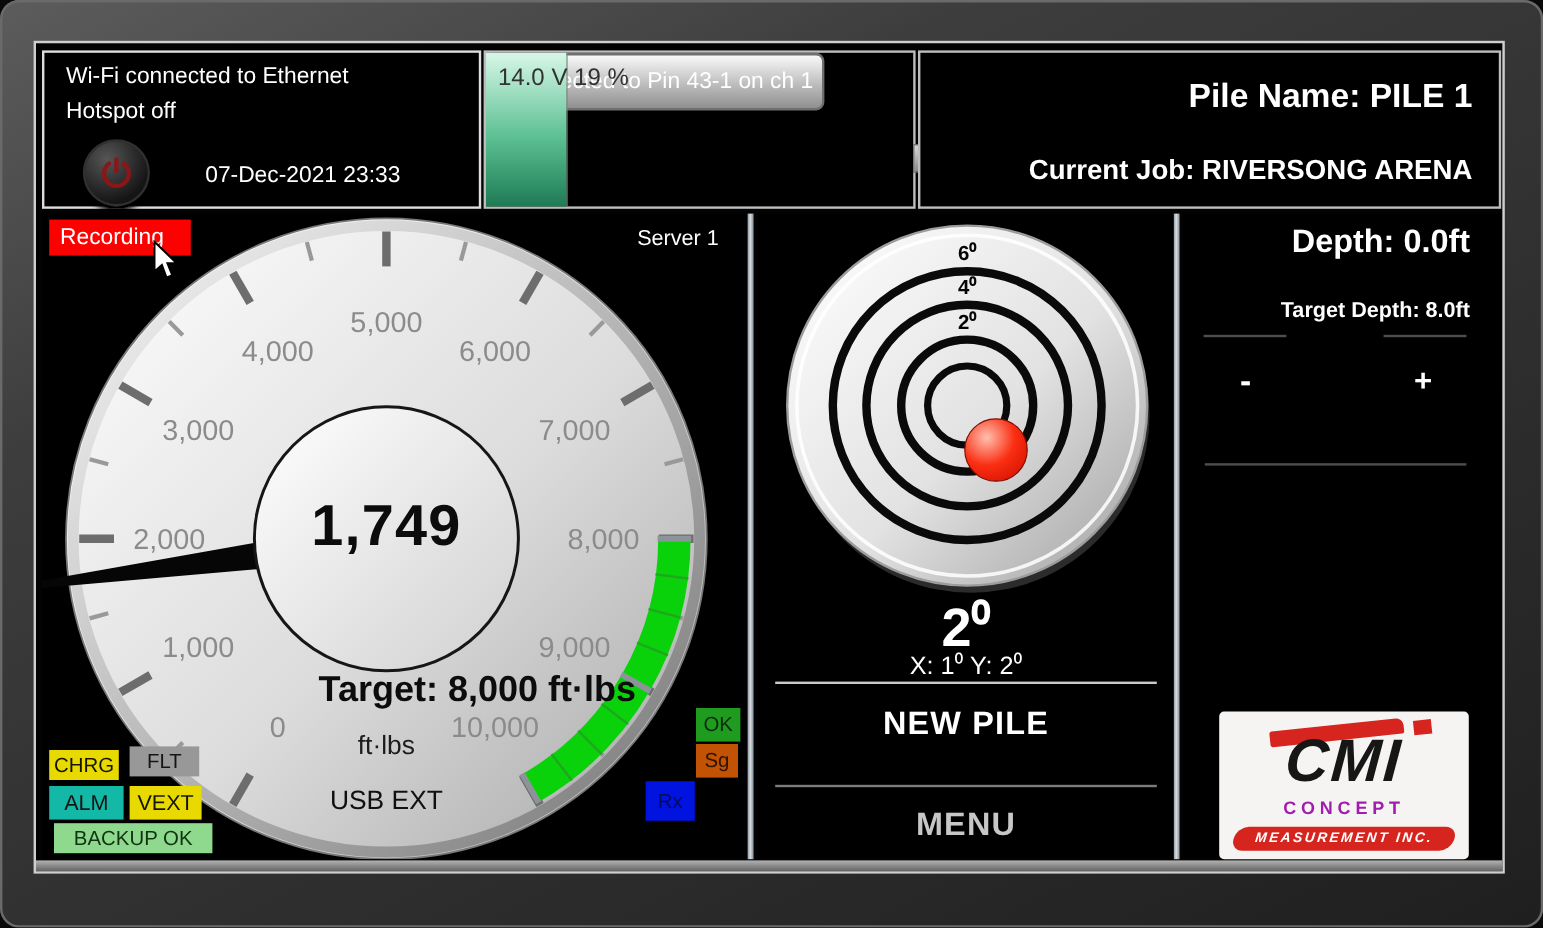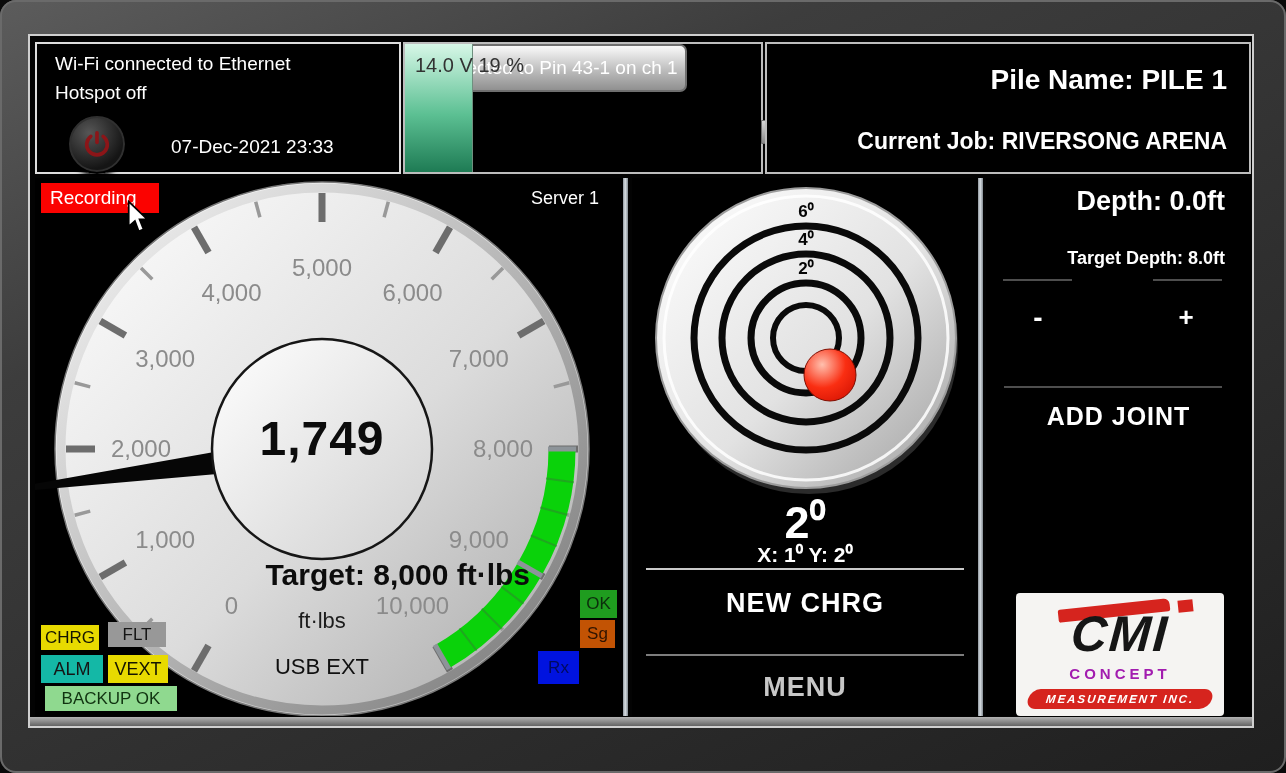--- a/index.html
+++ b/index.html
@@ -63,21 +63,21 @@
   .b-vext { left:73px; top:477px; width:60px; height:28px; line-height:28px; font-size:18px; }
   .b-backup { left:10px; top:508px; width:132px; }
   .b-ok { left:545px; top:412px; width:37px; height:28px; line-height:28px; }
   .b-sg { left:545px; top:442px; width:35px; height:28px; line-height:28px; }
   .b-rx { left:503px; top:473px; width:41px; height:33px; line-height:33px; }
 
   .mid-col { left:602px; top:142px; width:346px; height:538px; }
   .tilt-reading { left:0; top:312px; width:100%; text-align:center;
                   font-size:45px; font-weight:700; color:#fff; }
   .tilt-xy { left:0; top:362px; width:100%; text-align:center;
-             font-size:21px; font-weight:700; color:#fff; }
+             font-size:21px; font-weight:400; color:#fff; }
   .m-div1 { left:14px; top:390px; width:318px; height:2px; background:#cacaca; }
   .m-div2 { left:14px; top:476px; width:318px; height:2px; background:#7d7d7d; }
   .btn-newpile { left:0; top:410px; width:100%; text-align:center; font-size:27px;
                  font-weight:700; color:#fff; letter-spacing:1px; cursor:pointer; }
   .btn-menu { left:0; top:494px; width:100%; text-align:center; font-size:27px;
               font-weight:700; color:#c7c7c7; letter-spacing:1px; cursor:pointer; }
 
   .right-col { left:956px; top:142px; width:265px; height:538px; }
   .depth  { right:26px; top:8px;  font-size:27px; font-weight:700; color:#fff; }
   .tdepth { right:26px; top:70px; font-size:18px; font-weight:700; color:#fff; }
@@ -252,34 +252,33 @@
           <circle cx="174" cy="160" r="55" fill="none" stroke="#0a0a0a" stroke-width="7"></circle>
           <circle cx="174" cy="160" r="33" fill="none" stroke="#0a0a0a" stroke-width="6"></circle>
           <text x="174" y="39" text-anchor="middle" fill="#050505" font-size="17" font-weight="700">6⁰</text>
           <text x="174" y="67" text-anchor="middle" fill="#050505" font-size="17" font-weight="700">4⁰</text>
           <text x="174" y="96" text-anchor="middle" fill="#050505" font-size="17" font-weight="700">2⁰</text>
           <circle cx="198" cy="197" r="26" fill="url(#ballG)" stroke="#7e0d00" stroke-width="1"></circle>
         </svg>
       <div class="abs tilt-reading">2⁰</div>
       <div class="abs tilt-xy">X: 1⁰ Y: 2⁰</div>
       <div class="abs m-div1"></div>
-      <div class="abs btn-newpile">NEW CHRG</div>
+      <div class="abs btn-newpile">NEW PILE</div>
       <div class="abs m-div2"></div>
       <div class="abs btn-menu">MENU</div>
     </div>
 
     <div class="panel right-col">
       <div class="abs depth">Depth: 0.0ft</div>
       <div class="abs tdepth">Target Depth: 8.0ft</div>
       <div class="mini mini-l"></div>
       <div class="mini mini-r"></div>
       <div class="abs btn-minus">-</div>
       <div class="abs btn-plus">+</div>
       <div class="abs rdiv"></div>
-      <div class="abs btn-addjoint">ADD JOINT</div>
       <div class="abs logo">
         <div class="logo-swoosh"></div>
         <div class="logo-tittle"></div>
         <div class="logo-cmi">CMI</div>
         <div class="logo-concept">CONCEPT</div>
         <div class="logo-banner">
           <span>MEASUREMENT INC.</span>
         </div>
       </div>
     </div>

